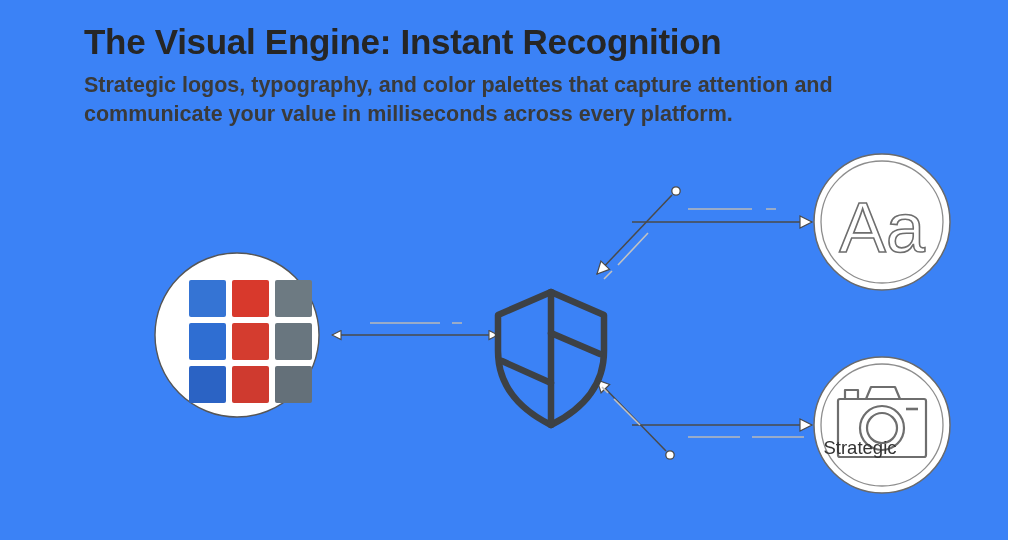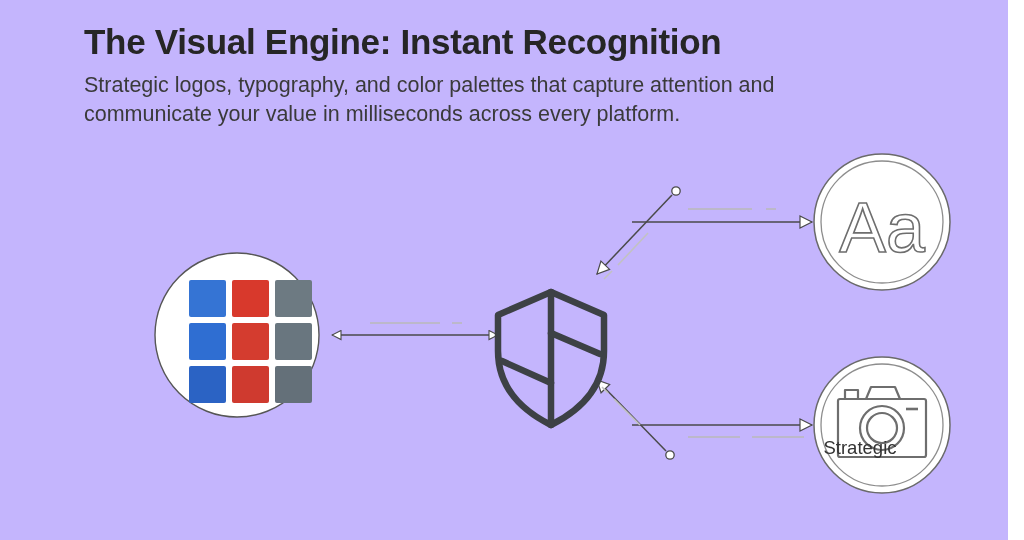--- a/index.html
+++ b/index.html
@@ -13,42 +13,42 @@
     height: 540px;
     overflow: hidden;
     font-family: "Liberation Sans", sans-serif;
     color: #2b2b2b;
     position: relative;
   }
   #slide {
     position: relative;
     width: 1008px;
     height: 540px;
-    background: #c4b5fd;
+    background: #3b82f6;
   }
 
   
   .header {
     position: absolute;
     left: 84px;
     top: 22px;
     width: 830px;
   }
   .title {
     font-size: 35px;
     font-weight: bold;
     letter-spacing: -0.3px;
     color: #262626;
     line-height: 1.15;
     margin: 0;
     white-space: nowrap;
   }
   .subtitle {
     font-size: 21.5px;
-    font-weight: normal;
+    font-weight: bold;
     color: #3a3a3a;
     line-height: 1.32;
     margin: 9px 0 12px 0;
     max-width: 810px;
   }
 
   
   .diagram {
     position: absolute;
     left: 0;

